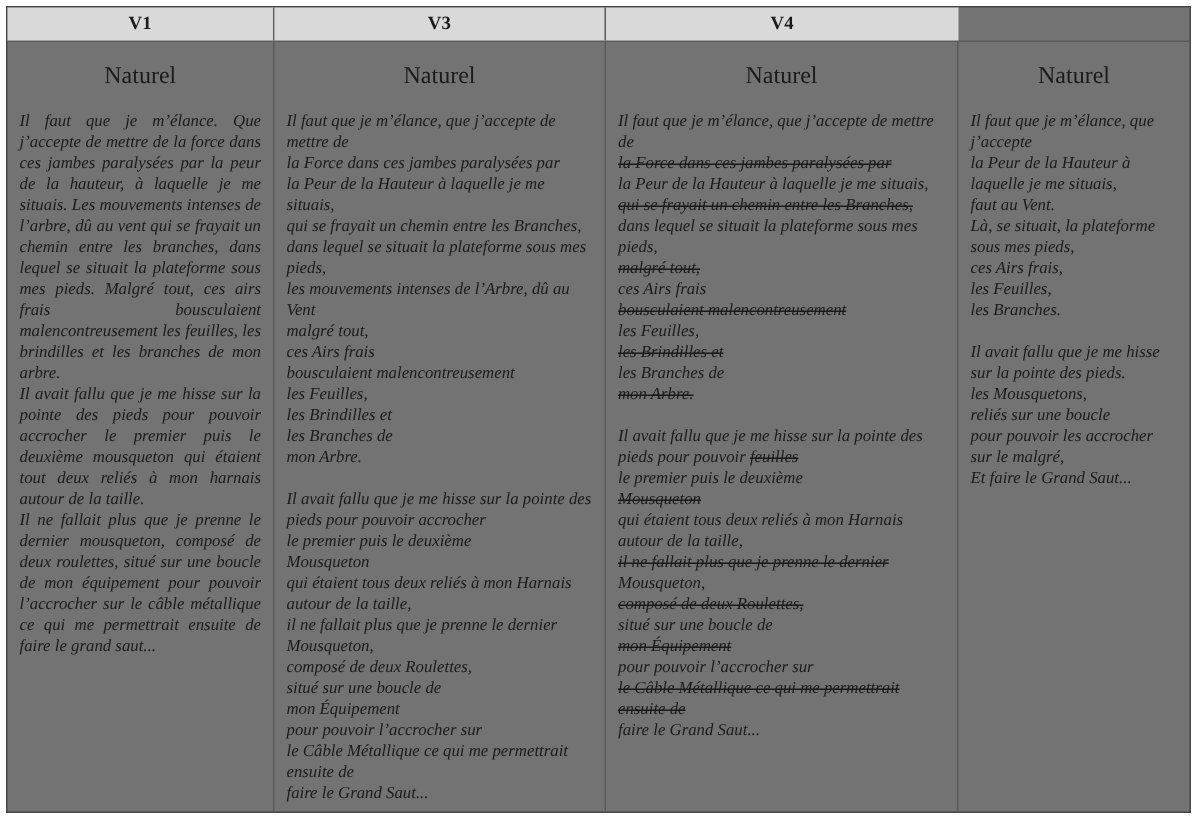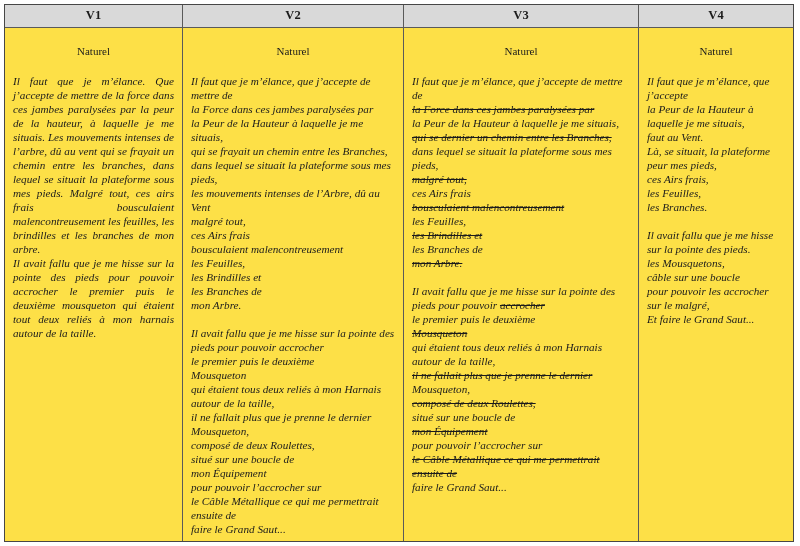--- a/index.html
+++ b/index.html
@@ -21,21 +21,21 @@
   .vtable {
     position: absolute;
     left: 4px;
     top: 4px;
     width: 790px;
     height: 538px;
     border: 1px solid #474747;
     box-sizing: border-box;
     display: flex;
     flex-direction: column;
-    background: #fde047;
+    background: #737373;
   }
   .header-row {
     display: grid;
     grid-template-columns: 178px 221px 235px 1fr;
     border-bottom: 1px solid #5a5a5a;
     flex: 0 0 auto;
   }
   .header-cell {
     background: #d9d9d9;
     border-right: 1px solid #5a5a5a;
@@ -56,51 +56,51 @@
     border-right: 1px solid #5a5a5a;
     box-sizing: border-box;
     padding: 6px 8px 6px 8px;
     font-size: 11.2px;
     line-height: 14px;
     overflow: hidden;
   }
   .body-cell:last-child { border-right: none; }
   .col-title {
     text-align: center;
-    font-size: 11px;
+    font-size: 16px;
     margin: 10px 0 16px 0;
   }
   .para { margin: 0; font-style: italic; }
   .para.justified {
     text-align: justify;
     hyphens: auto;
     -webkit-hyphens: auto;
   }
   .para.verse + .para.verse { margin-top: 14px; }
   .line { min-height: 14px; }
   .strike { text-decoration: line-through; text-decoration-thickness: 1px; }
 </style>
 </head>
 <body>
 
 <div class="sheet">
   <div class="vtable">
 
     <div class="header-row">
       <div class="header-cell">V1</div>
-      <div class="header-cell">V2</div>
       <div class="header-cell">V3</div>
       <div class="header-cell">V4</div>
     </div>
 
     <div class="body-row">
       <div class="body-cell">
         <div class="col-title">Naturel</div>
       <p class="para justified"><span>Il faut que je m’élance. Que j’accepte de mettre de la force dans ces jambes paralysées par la peur de la hauteur, à laquelle je me situais. Les mouvements intenses de l’arbre, dû au vent qui se frayait un chemin entre les branches, dans lequel se situait la plateforme sous mes pieds. Malgré tout, ces airs frais bousculaient malencontreusement les feuilles, les brindilles et les branches de mon arbre.</span></p>
           <p class="para justified"><span>Il avait fallu que je me hisse sur la pointe des pieds pour pouvoir accrocher le premier puis le deuxième mousqueton qui étaient tout deux reliés à mon harnais autour de la taille.</span></p>
+          <p class="para justified"><span>Il ne fallait plus que je prenne le dernier mousqueton, composé de deux roulettes, situé sur une boucle de mon équipement pour pouvoir l’accrocher sur le câble métallique ce qui me permettrait ensuite de faire le grand saut...</span></p>
         </div>
       <div class="body-cell">
         <div class="col-title">Naturel</div>
       <div class="para verse">
             <div class="line"><span>Il faut que je m’élance, que j’accepte de mettre de</span></div>
             <div class="line"><span>la Force dans ces jambes paralysées par</span></div>
             <div class="line"><span>la Peur de la Hauteur à laquelle je me situais,</span></div>
             <div class="line"><span>qui se frayait un chemin entre les Branches, dans lequel se situait la plateforme sous mes pieds,</span></div>
             <div class="line"><span>les mouvements intenses de l’Arbre, dû au Vent</span></div>
             <div class="line"><span>malgré tout,</span></div>
@@ -125,60 +125,60 @@
             <div class="line"><span>le Câble Métallique ce qui me permettrait ensuite de</span></div>
             <div class="line"><span>faire le Grand Saut...</span></div>
           </div>
         </div>
       <div class="body-cell">
         <div class="col-title">Naturel</div>
       <div class="para verse">
             <div class="line"><span>Il faut que je m’élance, que j’accepte de mettre de</span></div>
             <div class="line"><span class="strike">la Force dans ces jambes paralysées par</span></div>
             <div class="line"><span>la Peur de la Hauteur à laquelle je me situais,</span></div>
-            <div class="line"><span class="strike">qui se dernier un chemin entre les Branches,</span></div>
+            <div class="line"><span class="strike">qui se frayait un chemin entre les Branches,</span></div>
             <div class="line"><span>dans lequel se situait la plateforme sous mes pieds,</span></div>
             <div class="line"><span class="strike">malgré tout,</span></div>
             <div class="line"><span>ces Airs frais</span></div>
             <div class="line"><span class="strike">bousculaient malencontreusement</span></div>
             <div class="line"><span>les Feuilles,</span></div>
             <div class="line"><span class="strike">les Brindilles et</span></div>
             <div class="line"><span>les Branches de</span></div>
             <div class="line"><span class="strike">mon Arbre.</span></div>
           </div>
           <div class="para verse">
-            <div class="line"><span>Il avait fallu que je me hisse sur la pointe des pieds pour pouvoir </span><span class="strike">accrocher</span></div>
+            <div class="line"><span>Il avait fallu que je me hisse sur la pointe des pieds pour pouvoir </span><span class="strike">feuilles</span></div>
             <div class="line"><span>le premier puis le deuxième</span></div>
             <div class="line"><span class="strike">Mousqueton</span></div>
             <div class="line"><span>qui étaient tous deux reliés à mon Harnais autour de la taille,</span></div>
             <div class="line"><span class="strike">il ne fallait plus que je prenne le dernier</span></div>
             <div class="line"><span>Mousqueton,</span></div>
             <div class="line"><span class="strike">composé de deux Roulettes,</span></div>
             <div class="line"><span>situé sur une boucle de</span></div>
             <div class="line"><span class="strike">mon Équipement</span></div>
             <div class="line"><span>pour pouvoir l’accrocher sur</span></div>
             <div class="line"><span class="strike">le Câble Métallique ce qui me permettrait ensuite de</span></div>
             <div class="line"><span>faire le Grand Saut...</span></div>
           </div>
         </div>
       <div class="body-cell">
         <div class="col-title">Naturel</div>
       <div class="para verse">
             <div class="line"><span>Il faut que je m’élance, que j’accepte</span></div>
             <div class="line"><span>la Peur de la Hauteur à laquelle je me situais,</span></div>
             <div class="line"><span>faut au Vent.</span></div>
-            <div class="line"><span>Là, se situait, la plateforme peur mes pieds,</span></div>
+            <div class="line"><span>Là, se situait, la plateforme sous mes pieds,</span></div>
             <div class="line"><span>ces Airs frais,</span></div>
             <div class="line"><span>les Feuilles,</span></div>
             <div class="line"><span>les Branches.</span></div>
           </div>
           <div class="para verse">
             <div class="line"><span>Il avait fallu que je me hisse sur la pointe des pieds.</span></div>
             <div class="line"><span>les Mousquetons,</span></div>
-            <div class="line"><span>câble sur une boucle</span></div>
+            <div class="line"><span>reliés sur une boucle</span></div>
             <div class="line"><span>pour pouvoir les accrocher</span></div>
             <div class="line"><span>sur le malgré,</span></div>
             <div class="line"><span>Et faire le Grand Saut...</span></div>
           </div>
         </div>
     </div>
 
   </div>
 </div>
 

